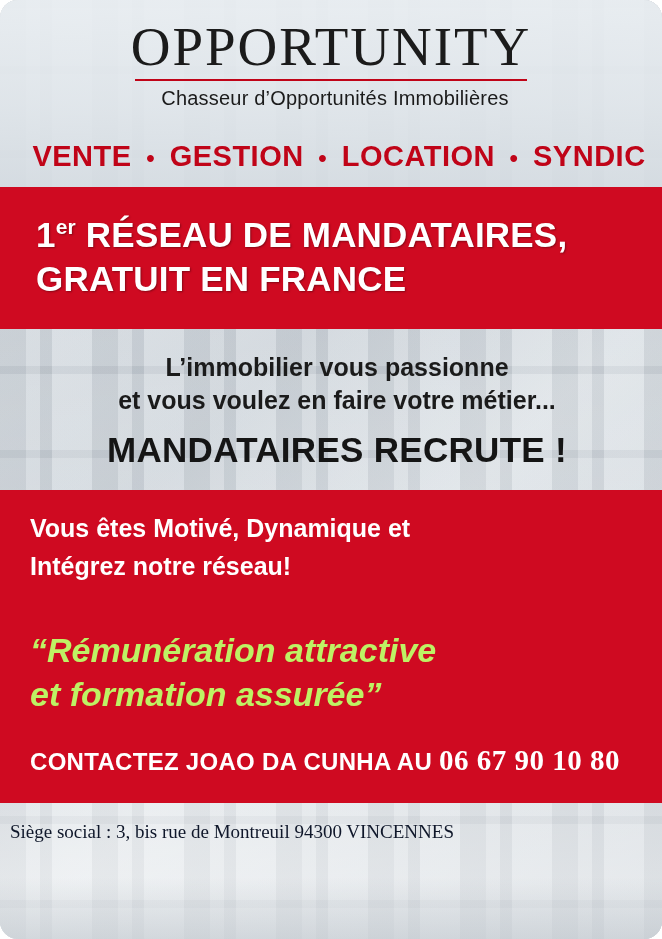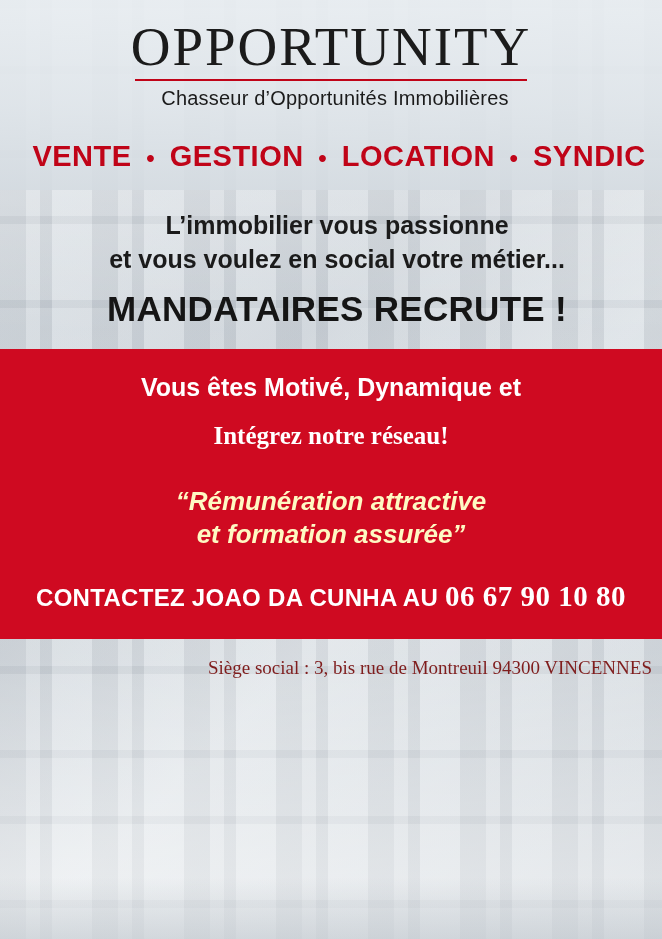--- a/index.html
+++ b/index.html
@@ -13,20 +13,21 @@
     background: #ffffff;
     overflow: hidden;
   }
 
   .poster {
     position: relative;
     width: 662px;
     height: 939px;
     overflow: hidden;
     background: #cfd4d8;
+    border-radius: 18px;
   }
 
   
   .bg-photo {
     position: absolute;
     inset: 0;
     background:
       linear-gradient(180deg, rgba(255,255,255,0.55) 0%, rgba(255,255,255,0.15) 35%, rgba(255,255,255,0.25) 70%, rgba(255,255,255,0.6) 100%),
       repeating-linear-gradient(90deg,
         rgba(150,160,170,0.30) 0px, rgba(150,160,170,0.30) 26px,
@@ -137,43 +138,41 @@
     color: #151515;
     margin-top: 12px;
     letter-spacing: 0.3px;
   }
 
   
   .band-red-2 {
     position: relative;
     background: #cf0a21;
     color: #ffffff;
-    text-align: center;
     padding: 22px 30px 26px 30px;
     box-sizing: border-box;
   }
   .band-red-2 .r1 {
     font-size: 25px;
     font-weight: bold;
     line-height: 1.35;
   }
   .band-red-2 .r2 {
     font-size: 25px;
     font-weight: bold;
     line-height: 1.45;
-    margin-top: 14px;
-    font-family: Liberation Serif, serif;
+    margin-top: 2px;
   }
   .quote {
-    color: #fef9c3;
-    font-size: 26px;
+    color: #bef264;
+    font-size: 34px;
     font-weight: bold;
     font-style: italic;
     line-height: 1.3;
-    margin-top: 30px;
+    margin-top: 44px;
   }
   .contact {
     margin-top: 28px;
     font-size: 24px;
     font-weight: bold;
     letter-spacing: 0.3px;
   }
   .contact .phone {
     font-family: "Liberation Serif", serif;
     font-size: 29px;
@@ -183,25 +182,25 @@
   .mail {
     margin-top: 10px;
     font-family: "Liberation Serif", serif;
     font-size: 22px;
     font-weight: bold;
   }
 
   
   .footer {
     position: relative;
-    text-align: right;
+    text-align: left;
     padding: 18px 10px 16px 10px;
     font-family: "Liberation Serif", serif;
     font-size: 19px;
-    color: #7f1d1d;
+    color: #0f172a;
     box-sizing: border-box;
   }
   .footer-strip {
     position: absolute;
     left: 0; right: 0; bottom: 0;
     height: 62px;
     background: linear-gradient(180deg, rgba(190,198,205,0.0) 0%, rgba(175,184,192,0.45) 100%);
   }
   .content { position: relative; z-index: 2; }
 </style>
@@ -224,24 +223,30 @@
     <div class="services">
       <span>VENTE</span>
       <span class="dot">•</span>
       <span>GESTION</span>
       <span class="dot">•</span>
       <span>LOCATION</span>
       <span class="dot">•</span>
       <span>SYNDIC</span>
     </div>
 
+    <div class="band-red-1">
+      <div class="line">
+        <span>1</span><span class="sup">er</span><span> RÉSEAU DE MANDATAIRES,</span>
+      </div>
+      <div class="line">GRATUIT EN FRANCE</div>
+    </div>
 
     <div class="band-white">
       <div class="l1">L’immobilier vous passionne</div>
-      <div class="l2">et vous voulez en social votre métier...</div>
+      <div class="l2">et vous voulez en faire votre métier...</div>
       <div class="l3">MANDATAIRES RECRUTE !</div>
     </div>
 
     <div class="band-red-2">
       <div class="r1">Vous êtes Motivé, Dynamique et</div>
       <div class="r2">Intégrez notre réseau!</div>
 
       <div class="quote">
         <div>“Rémunération attractive</div>
         <div>et formation assurée”</div>

